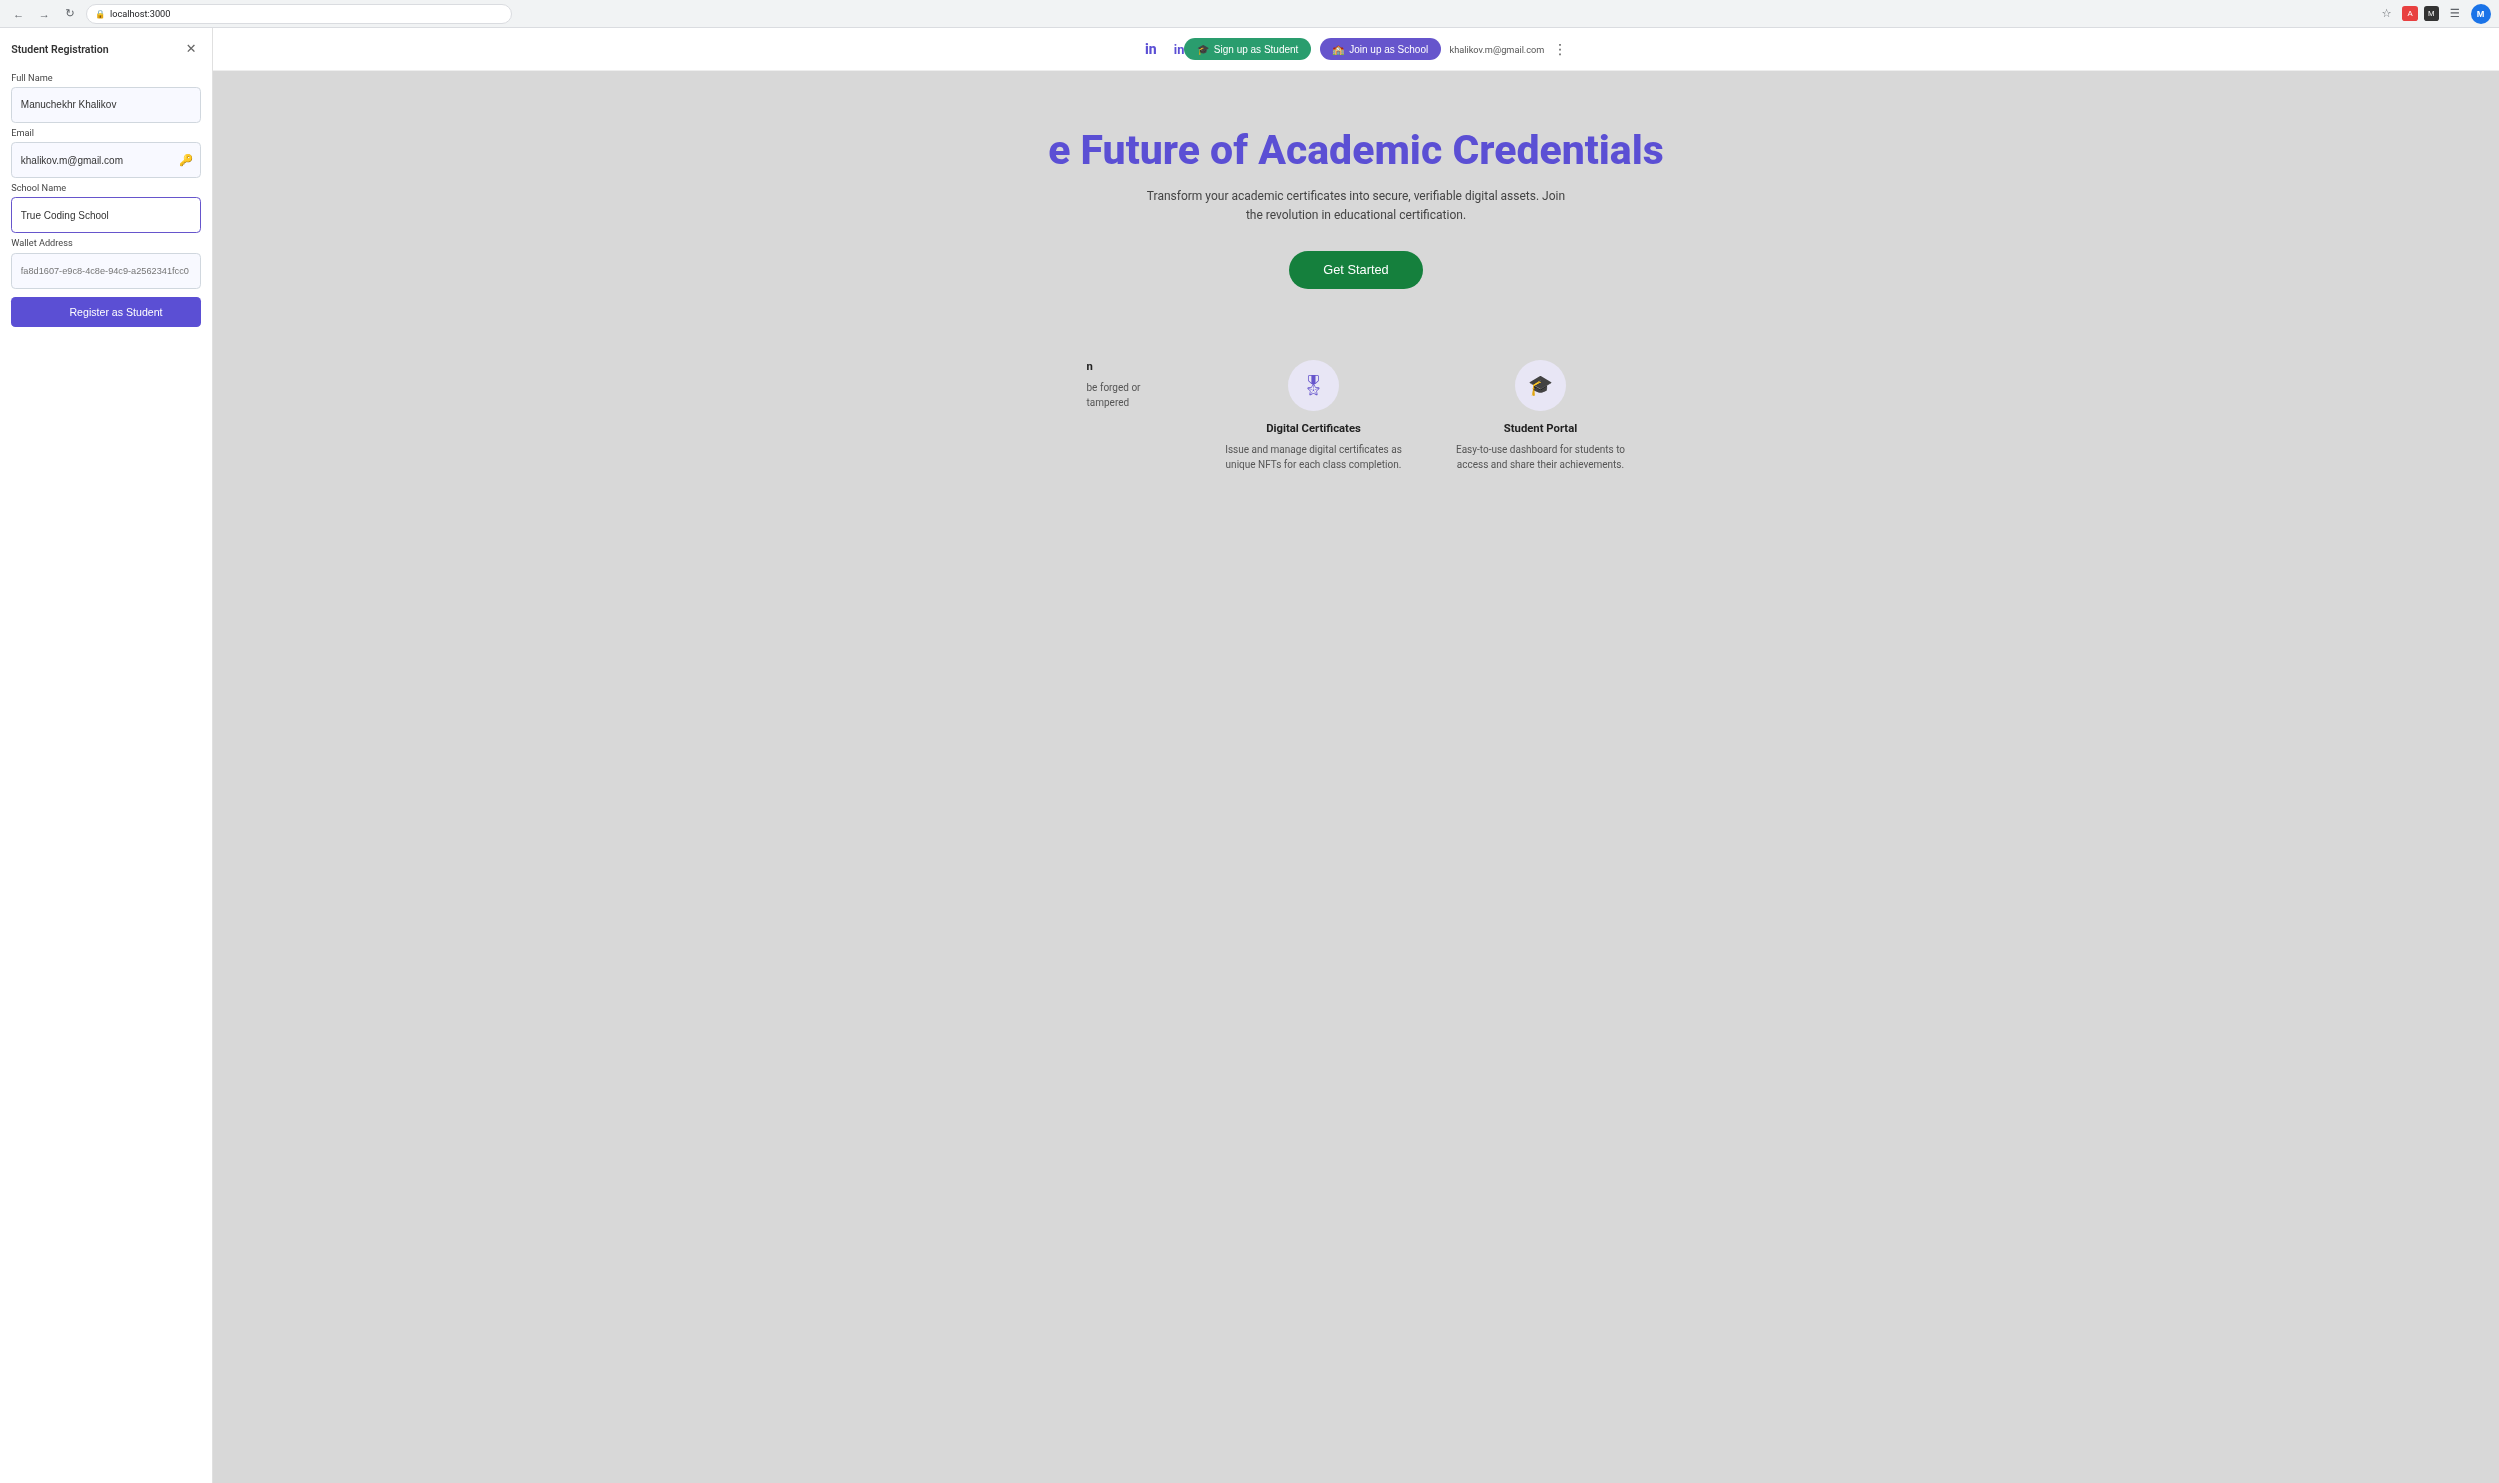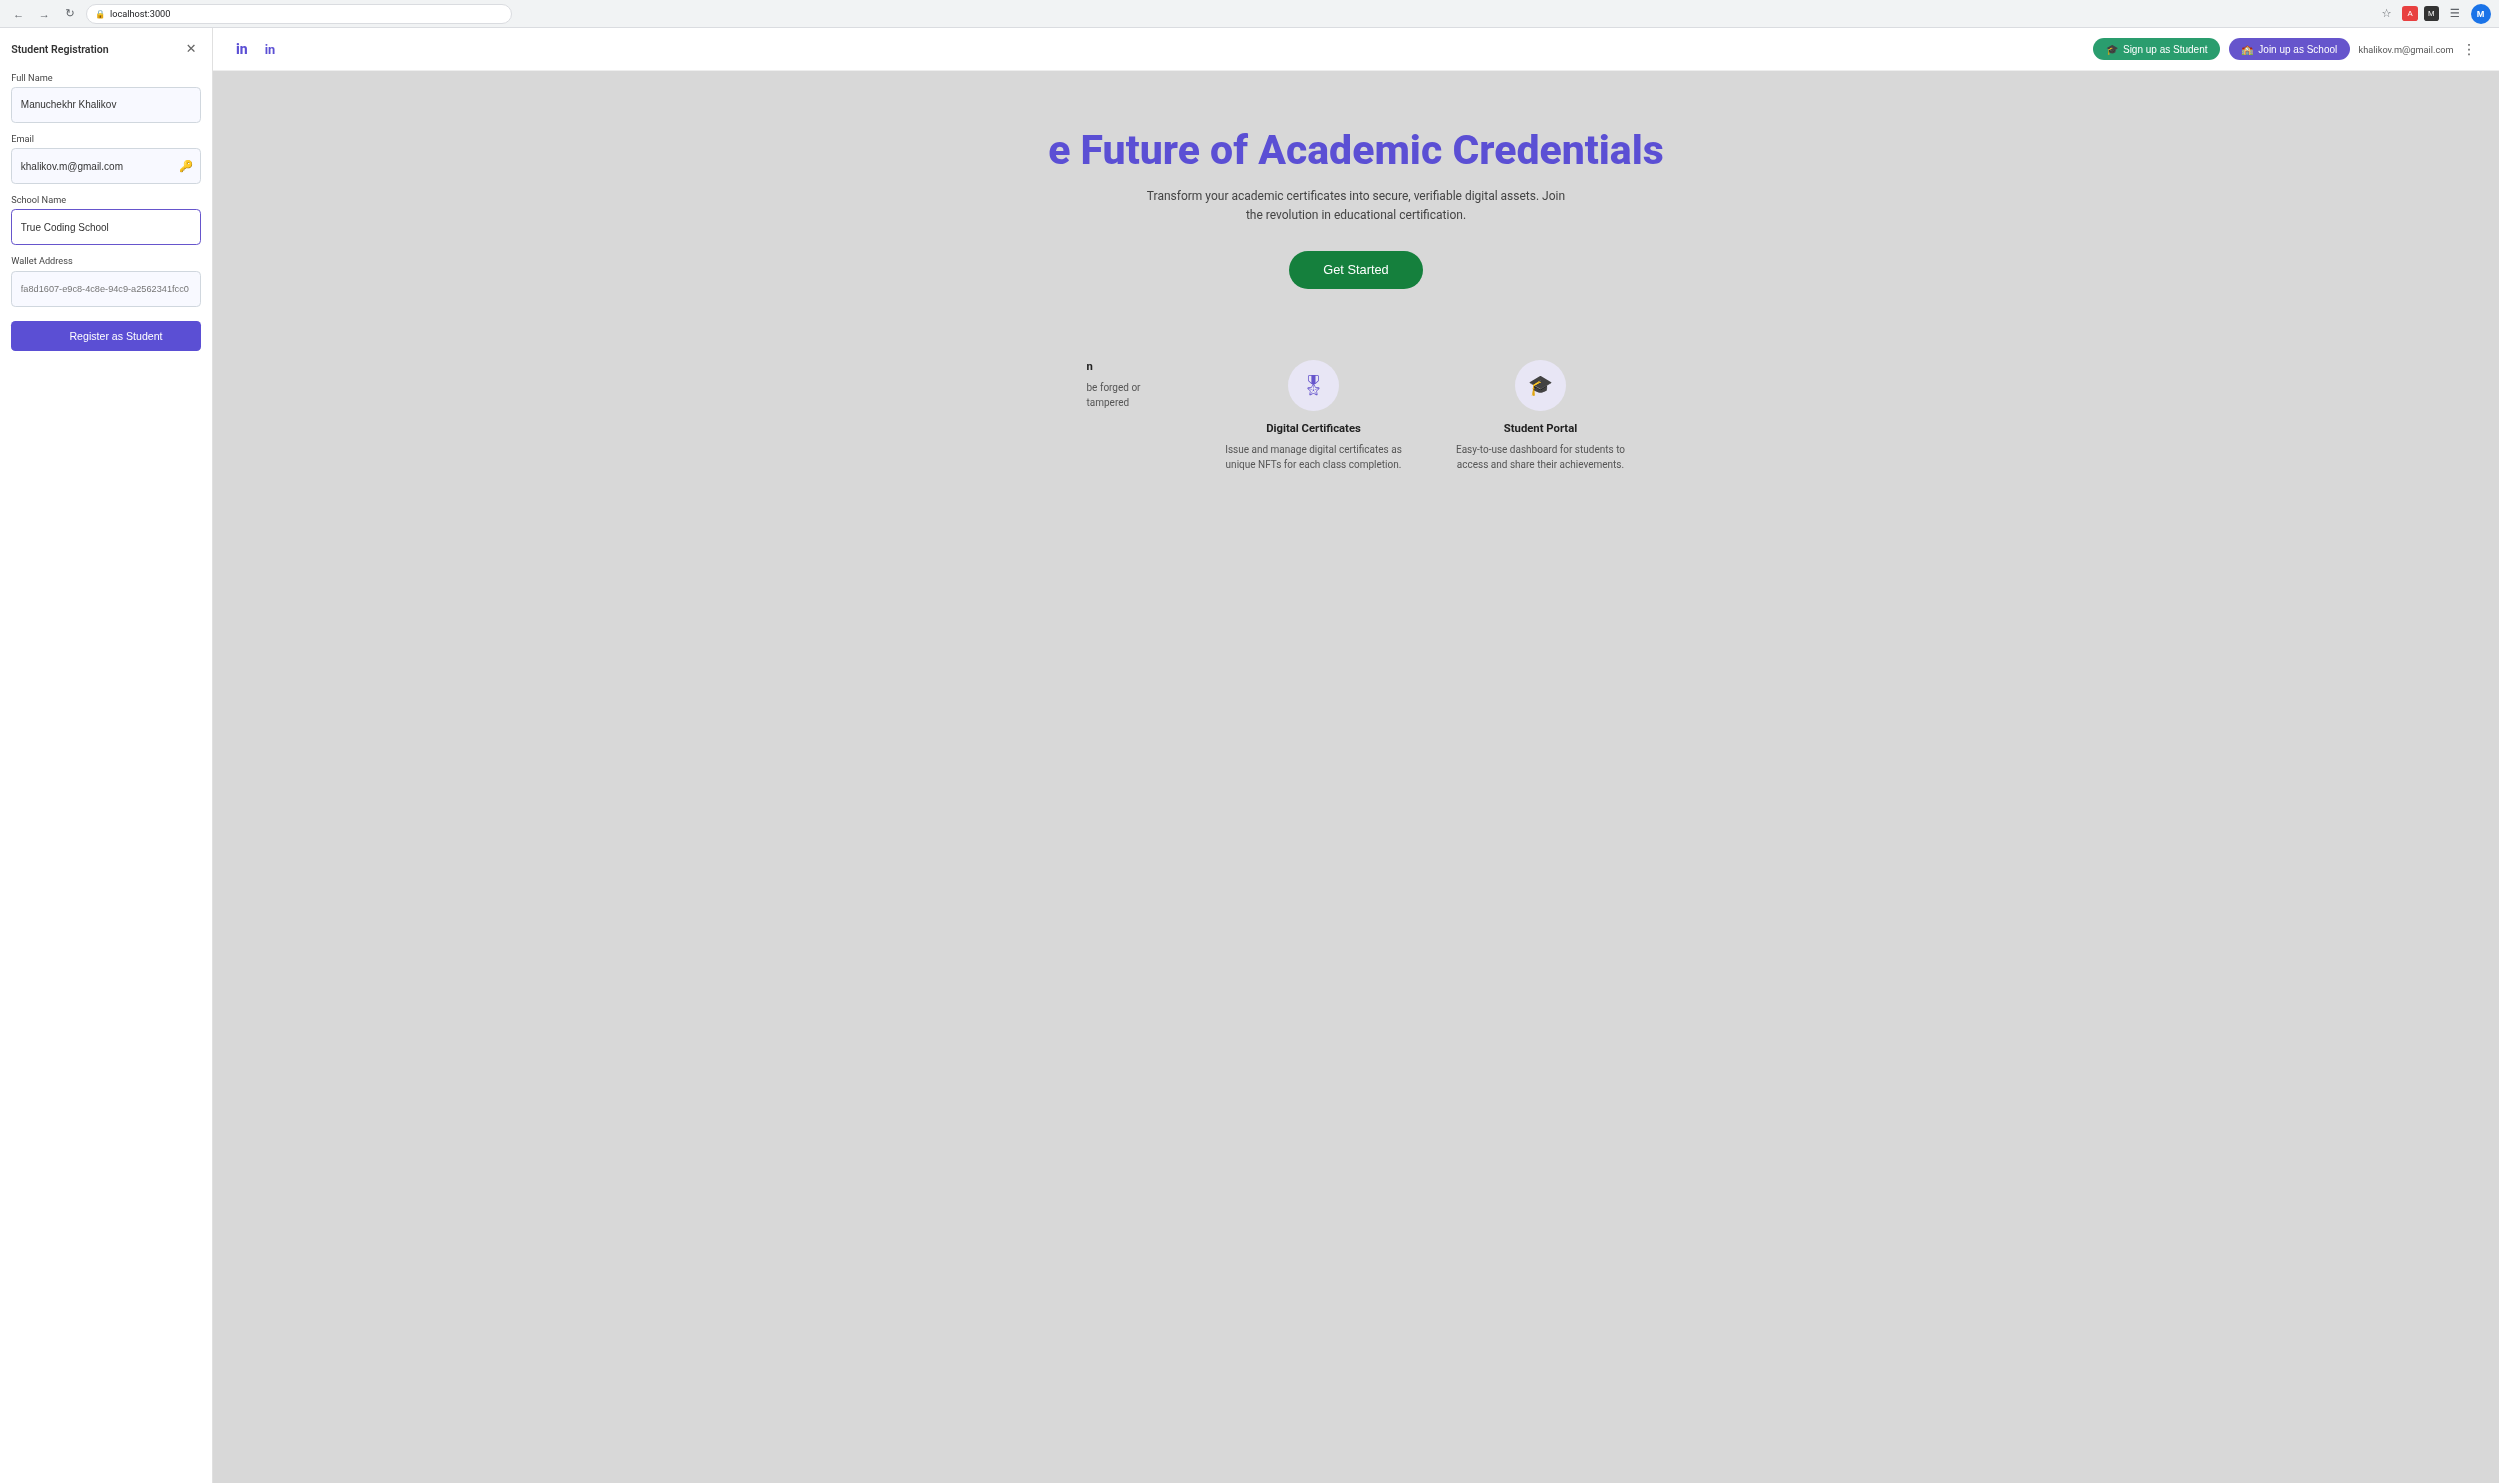--- a/index.html
+++ b/index.html
@@ -106,21 +106,21 @@
       background: none;
       border: none;
       cursor: pointer;
       color: #666;
       font-size: 12.8px;
       line-height: 1;
       padding: 1.4px 4.3px;
     }
 
     .form-group {
-      margin-bottom: 10px;
+      margin-bottom: 4px;
     }
     .form-label {
       display: block;
       font-size: 9.2px;
       color: #444;
       margin-bottom: 4.3px;
     }
     .form-input {
       width: 100%;
       height: 36px;
@@ -176,21 +176,21 @@
       position: relative;
       overflow: hidden;
     }
 
     
     .navbar {
       background: #fff;
       height: 43px;
       display: flex;
       align-items: center;
-      justify-content: space-between;
+      justify-content: center;
       padding: 0 23px;
       border-bottom: 0.7px solid #eee;
     }
     .navbar-left {
       display: flex;
       align-items: center;
       gap: 17px;
     }
     .navbar-logo {
       font-size: 12.8px;

